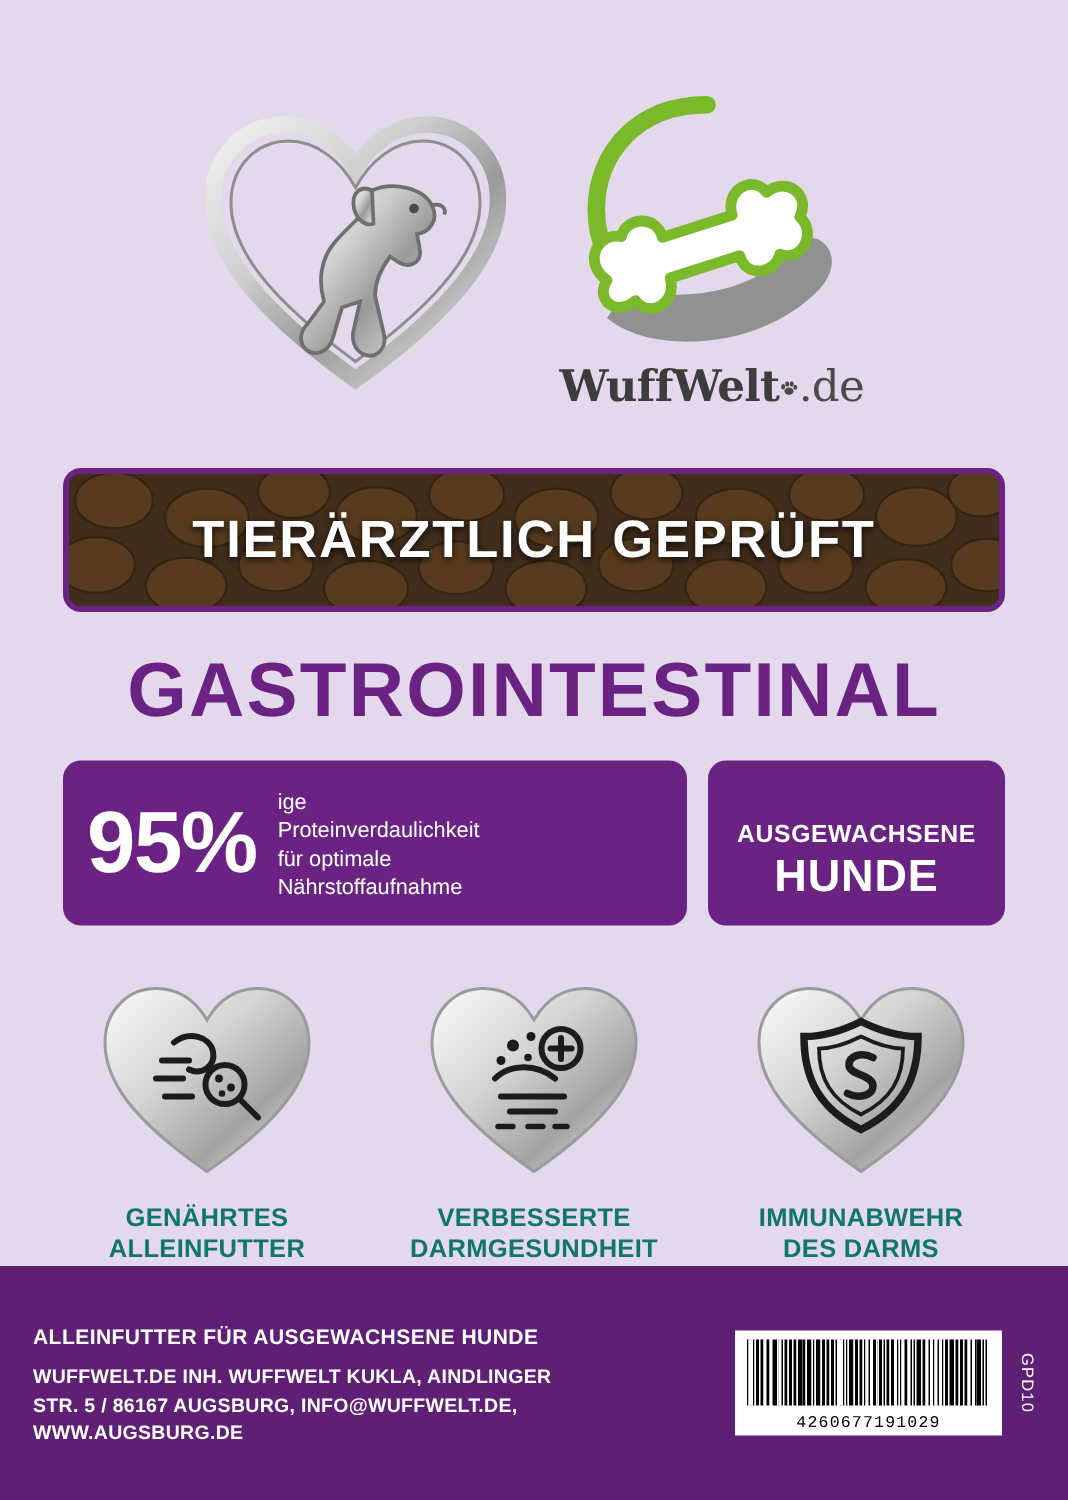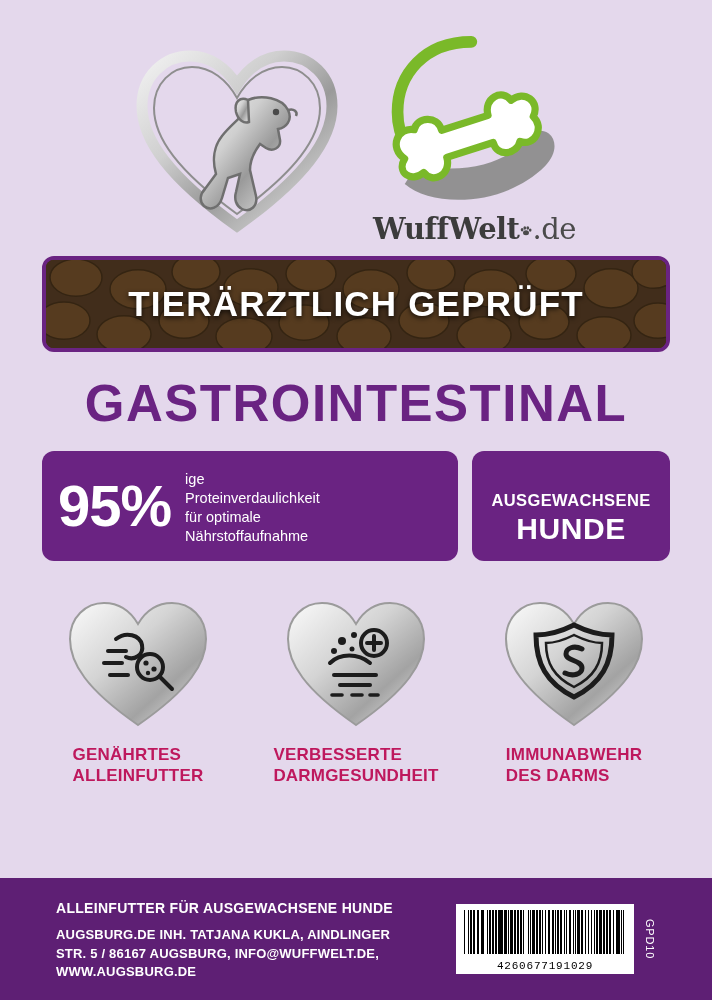--- a/index.html
+++ b/index.html
@@ -13,21 +13,21 @@
   .page {
     width: 712px; height: 1000px;
     background: #e4d8ec;
     position: relative;
     display: flex;
     flex-direction: column;
   }
 
   
   .logo-row {
-    height: 256px;
+    height: 312px;
     display: flex;
     align-items: center;
     justify-content: center;
     gap: 22px;
     padding-top: 18px;
   }
   .heart-dog-logo { width: 215px; height: 215px; }
   .wuffwelt-logo { width: 215px; height: 230px; position: relative; }
   .wuffwelt-word {
     position: absolute;
@@ -142,39 +142,39 @@
   }
   .benefit {
     width: 200px;
     display: flex;
     flex-direction: column;
     align-items: center;
   }
   .benefit-heart { width: 148px; height: 140px; }
   .benefit-label {
     margin-top: 10px;
-    text-align: left;
-    color: #be185d;
+    text-align: center;
+    color: #0f766e;
     font-size: 17px;
     font-weight: bold;
     line-height: 1.22;
     letter-spacing: 0.2px;
   }
 
   
   .footer {
     position: absolute;
     left: 0; bottom: 0;
     width: 712px;
-    height: 122px;
+    height: 156px;
     background: #5e1f74;
     color: #ffffff;
     display: flex;
     align-items: center;
-    padding: 0 56px;
+    padding: 0 22px;
   }
   .footer-text { flex: 1; padding-top: 4px; }
   .footer-line1 {
     font-size: 14px;
     font-weight: bold;
     letter-spacing: 0.3px;
     margin-bottom: 10px;
   }
   .footer-addr {
     font-size: 13px;
@@ -396,21 +396,21 @@
         <div>DES DARMS</div>
       </div>
     </div>
 
   </div>
 
   <div class="footer">
     <div class="footer-text">
       <div class="footer-line1">ALLEINFUTTER FÜR AUSGEWACHSENE HUNDE</div>
       <div class="footer-addr">
-        <div>AUGSBURG.DE INH. TATJANA KUKLA, AINDLINGER</div>
+        <div>WUFFWELT.DE INH. WUFFWELT KUKLA, AINDLINGER</div>
         <div>STR. 5  / 86167 AUGSBURG, INFO@WUFFWELT.DE,</div>
         <div>WWW.AUGSBURG.DE</div>
       </div>
     </div>
     <div class="barcode-wrap">
       <div class="barcode-bars" id="bars">
           <div style="width:1px;background:#000;"></div>
           <div style="width:1px;background:#fff;"></div>
           <div style="width:1px;background:#000;"></div>
           <div style="width:2px;background:#fff;"></div>

